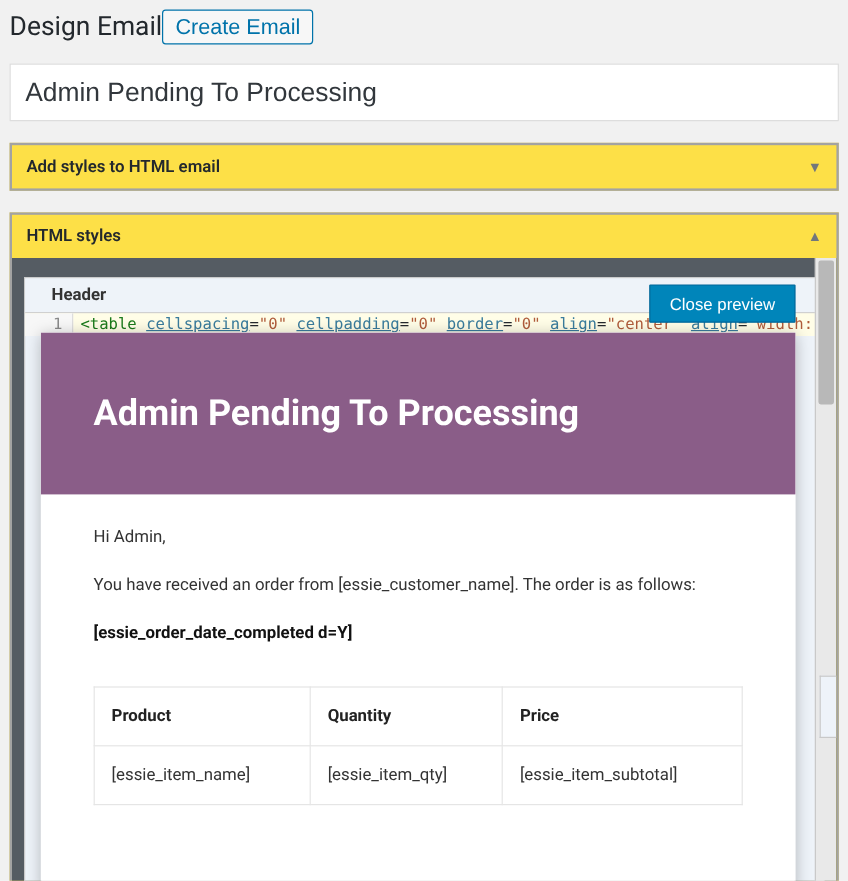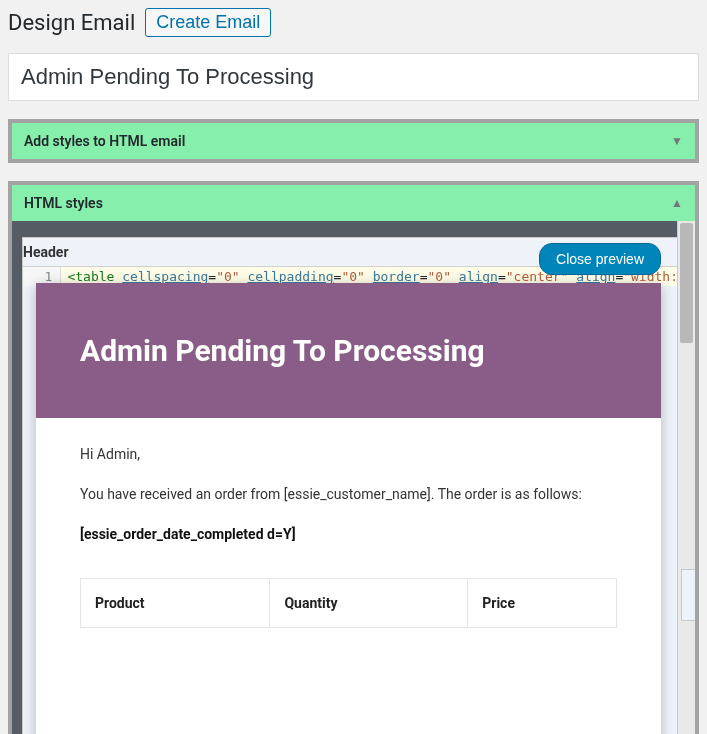--- a/index.html
+++ b/index.html
@@ -8,21 +8,20 @@
     background: #f1f1f1;
     color: #23282d;
     width: 707px;
     height: 734px;
     overflow: hidden;
   }
   .page-header {
     padding: 8px 8px 8px 8px;
     display: flex;
     align-items: center;
-    gap: 10px;
   }
   .page-header h1 {
     font-size: 22px;
     font-weight: 400;
     color: #23282d;
   }
   .btn-secondary {
     background: #f7f7f7;
     border: 1px solid #0073aa;
     color: #0073aa;
@@ -40,22 +39,22 @@
     width: 100%;
     border: none;
     padding: 10px 12px;
     font-size: 22px;
     color: #32373c;
     background: #fff;
     outline: none;
   }
   .panel {
     margin: 18px 8px 0 8px;
-    background: #86efac;
-    border: 4px solid #a3a3a3;
+    background: #fde047;
+    border: 2px solid #a3a3a3;
   }
   .panel-header {
     display: flex;
     justify-content: space-between;
     align-items: center;
     padding: 10px 12px;
     cursor: pointer;
     font-size: 14px;
     font-weight: 600;
     color: #23282d;
@@ -72,21 +71,21 @@
     overflow: hidden;
   }
   .code-backdrop {
     position: absolute;
     left: 10px; right: 10px; top: 16px;
     background: #eef3f9;
     border: 1px solid #c9c9c9;
     height: 560px;
   }
   .code-backdrop .section-label {
-    padding: 6px 0;
+    padding: 6px 22px;
     font-weight: 700;
     font-size: 14px;
     color: #333;
     background: #eef3f9;
   }
   .code-line-wrap {
     display: flex;
     border-top: 1px solid #d0d0d0;
     background: #fffde7;
     white-space: nowrap;
@@ -126,21 +125,21 @@
   }
   .close-preview-btn {
     position: absolute;
     right: 34px;
     top: 22px;
     background: #0085ba;
     border: 1px solid #006799;
     color: #fff;
     font-size: 14px;
     padding: 7px 16px;
-    border-radius: 13px;
+    border-radius: 1px;
     cursor: pointer;
     z-index: 20;
     margin-left: 27px;
   }
   .preview-card {
     position: absolute;
     left: 24px;
     right: 34px;
     top: 62px;
     bottom: 0;
@@ -252,20 +251,25 @@
         <h3>[essie_order_date_completed d=Y]</h3>
         <table class="preview-table">
           <thead>
             <tr>
               <th>Product</th>
               <th>Quantity</th>
               <th>Price</th>
             </tr>
           </thead>
           <tbody>
+            <tr>
+              <td>[essie_item_name]</td>
+              <td>[essie_item_qty]</td>
+              <td>[essie_item_subtotal]</td>
+            </tr>
           </tbody>
         </table>
       </div>
     </div>
 
     <div class="side-stub"></div>
 
   </div>
 </div>
 

